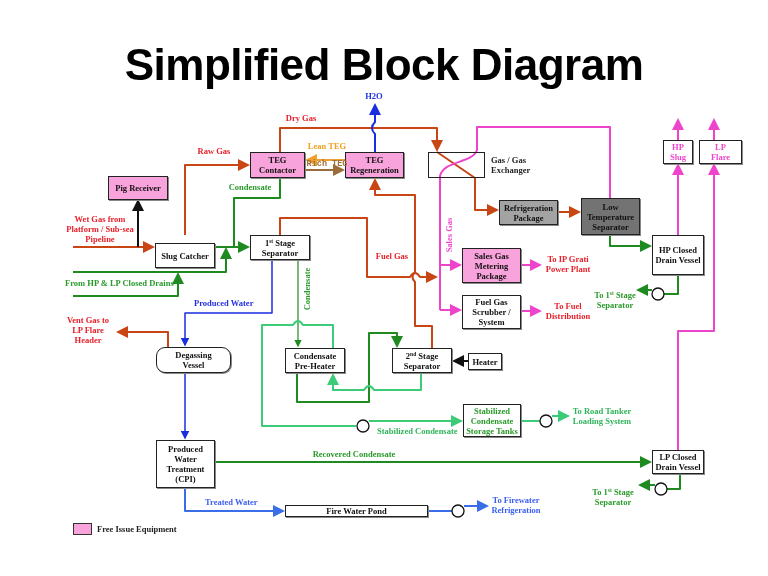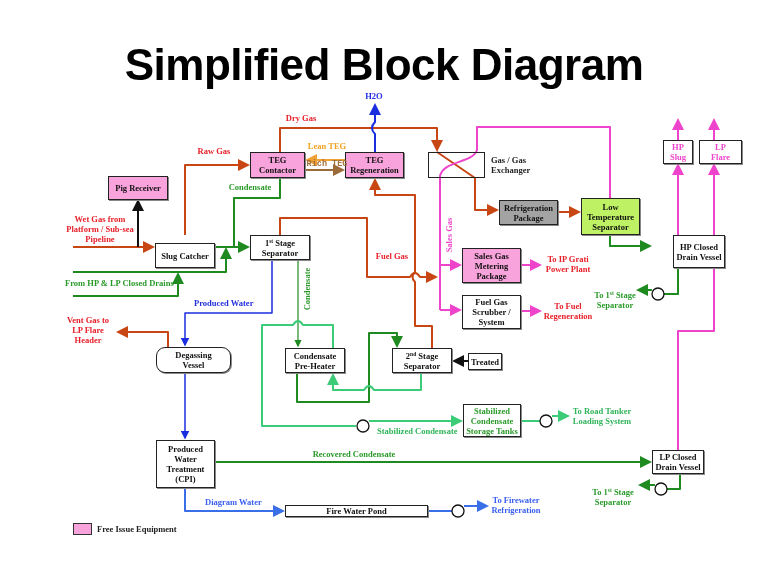--- a/index.html
+++ b/index.html
@@ -133,49 +133,49 @@
   <div class="box pink" style="left: 108px; top: 176px; width: 60px; height: 24px; background: rgb(249, 163, 220);">Pig Receiver</div>
   <div class="box pink" style="left: 250px; top: 152px; width: 55px; height: 26px; background: rgb(249, 163, 220);">TEG
 Contactor</div>
   <div class="box pink" style="left: 345px; top: 152px; width: 59px; height: 26px; background: rgb(249, 163, 220);">TEG
 Regeneration</div>
   <div class="box pink" style="left:428px;top:152px;width:57px;height:26px;background:transparent;box-shadow:none;"></div>
   <div class="ext" style="left:491px;top:155px;">Gas / Gas
 Exchanger</div>
   <div class="box pink" style="left: 499px; top: 200px; width: 59px; height: 25px; background: #a3a3a3;">Refrigeration
 Package</div>
-  <div class="box pink" style="left: 581px; top: 198px; width: 59px; height: 37px; background: #bef264;">Low
+  <div class="box pink" style="left: 581px; top: 198px; width: 59px; height: 37px; background: #737373;">Low
 Temperature
 Separator</div>
   <div class="box flare" style="left:663px;top:140px;width:30px;height:24px;">HP
 Slug</div>
   <div class="box flare" style="left:699px;top:140px;width:43px;height:24px;">LP
 Flare</div>
-  <div class="box" style="left:652px;top:235px;width:52px;height:33px;margin-left:21px;">HP Closed
+  <div class="box" style="left:652px;top:235px;width:52px;height:40px;">HP Closed
 Drain Vessel</div>
   <div class="box" style="left:155px;top:235px;width:60px;height:25px;margin-top:8px;">Slug Catcher</div>
   <div class="box" style="left:250px;top:235px;width:60px;height:25px;flex-direction:column;">
     <span><span>1</span><sup>st</sup><span> Stage</span></span>
     <span>Separator</span>
   </div>
   <div class="box pink" style="left: 462px; top: 248px; width: 59px; height: 35px; background: rgb(249, 163, 220);">Sales Gas
 Metering
 Package</div>
   <div class="box" style="left:462px;top:295px;width:59px;height:34px;">Fuel Gas
 Scrubber /
 System</div>
   <div class="box" style="left:156px;top:347px;width:75px;height:26px;border-radius:9px;">Degassing
 Vessel</div>
   <div class="box" style="left:285px;top:348px;width:60px;height:25px;">Condensate
 Pre-Heater</div>
   <div class="box" style="left:392px;top:348px;width:60px;height:25px;flex-direction:column;">
     <span><span>2</span><sup>nd</sup><span> Stage</span></span>
     <span>Separator</span>
   </div>
-  <div class="box" style="left:468px;top:353px;width:34px;height:17px;">Treated</div>
+  <div class="box" style="left:468px;top:353px;width:34px;height:17px;">Heater</div>
   <div class="box green" style="left:463px;top:404px;width:58px;height:33px;color:#2a9a2a;">Stabilized
 Condensate
 Storage Tanks</div>
   <div class="box" style="left:156px;top:440px;width:59px;height:48px;">Produced
 Water
 Treatment
 (CPI)</div>
   <div class="box" style="left:652px;top:450px;width:52px;height:24px;">LP Closed
 Drain Vessel</div>
   <div class="box" style="left:285px;top:505px;width:143px;height:12px;">Fire Water Pond</div>
@@ -190,34 +190,34 @@
 Platform / Sub-sea
 Pipeline</div>
   <div class="lbl green" style="left:65px;top:278px;width:130px;">From HP &amp; LP Closed Drains</div>
   <div class="lbl blue" style="left:194px;top:298px;width:70px;">Produced Water</div>
   <div class="lbl c red" style="left:367px;top:251px;width:50px;">Fuel Gas</div>
   <div class="lbl c green vert" style="left:277px;top:284px;width:60px;">Condensate</div>
   <div class="lbl c pinkt vert" style="left:424px;top:230px;width:50px;">Sales Gas</div>
   <div class="lbl c red" style="left:540px;top:254px;width:56px;">To IP Grati
 Power Plant</div>
   <div class="lbl c red" style="left:540px;top:301px;width:56px;">To Fuel
-Regeneration</div>
+Distribution</div>
   <div class="lbl c green" style="left:586px;top:280px;width:58px;">
     <span>To 1</span><sup>st</sup><span> Stage</span><br><span>Separator</span>
   </div>
   <div class="lbl c red" style="left:58px;top:315px;width:60px;">Vent Gas to
 LP Flare
 Header</div>
   <div class="lbl lgreen" style="left:377px;top:426px;width:90px;">Stabilized Condensate</div>
   <div class="lbl c lgreen" style="left:566px;top:406px;width:72px;">To Road Tanker
 Loading System</div>
   <div class="lbl c green" style="left:309px;top:449px;width:90px;">Recovered Condensate</div>
   <div class="lbl c green" style="left:584px;top:477px;width:58px;">
     <span>To 1</span><sup>st</sup><span> Stage</span><br><span>Separator</span>
   </div>
-  <div class="lbl lblue" style="left:205px;top:497px;width:60px;">Diagram Water</div>
+  <div class="lbl lblue" style="left:205px;top:497px;width:60px;">Treated Water</div>
   <div class="lbl c lblue" style="left:488px;top:495px;width:56px;">To Firewater
 Refrigeration</div>
 
   <div class="swatch" style="background: rgb(249, 163, 220);"></div>
   <div class="lbl" style="left:97px;top:524px;width:100px;color:#222;">Free Issue Equipment</div>
 
 </div>
 
 </body></html>

